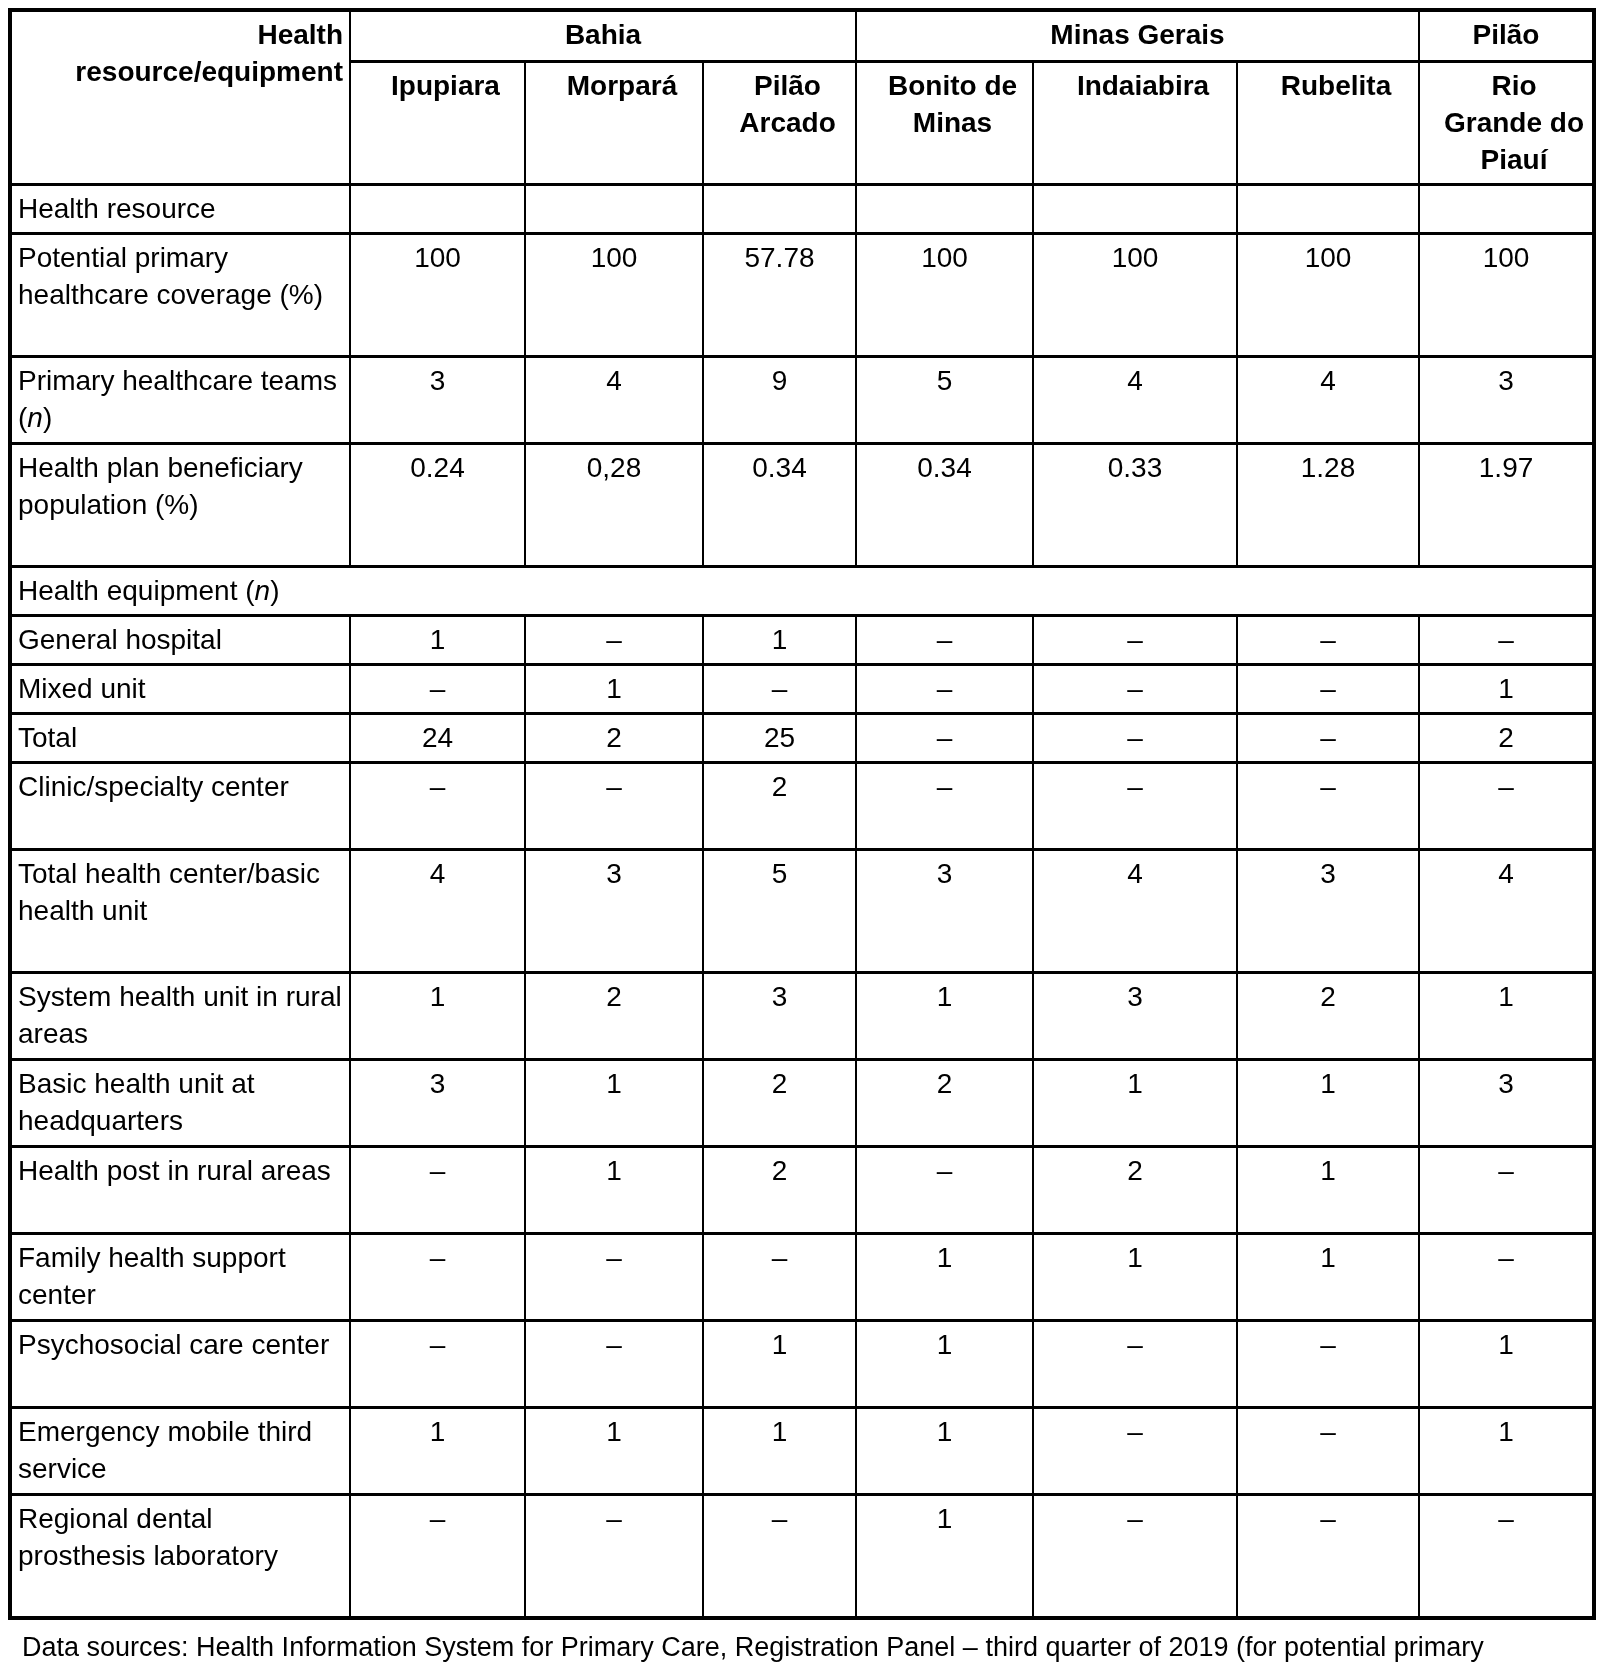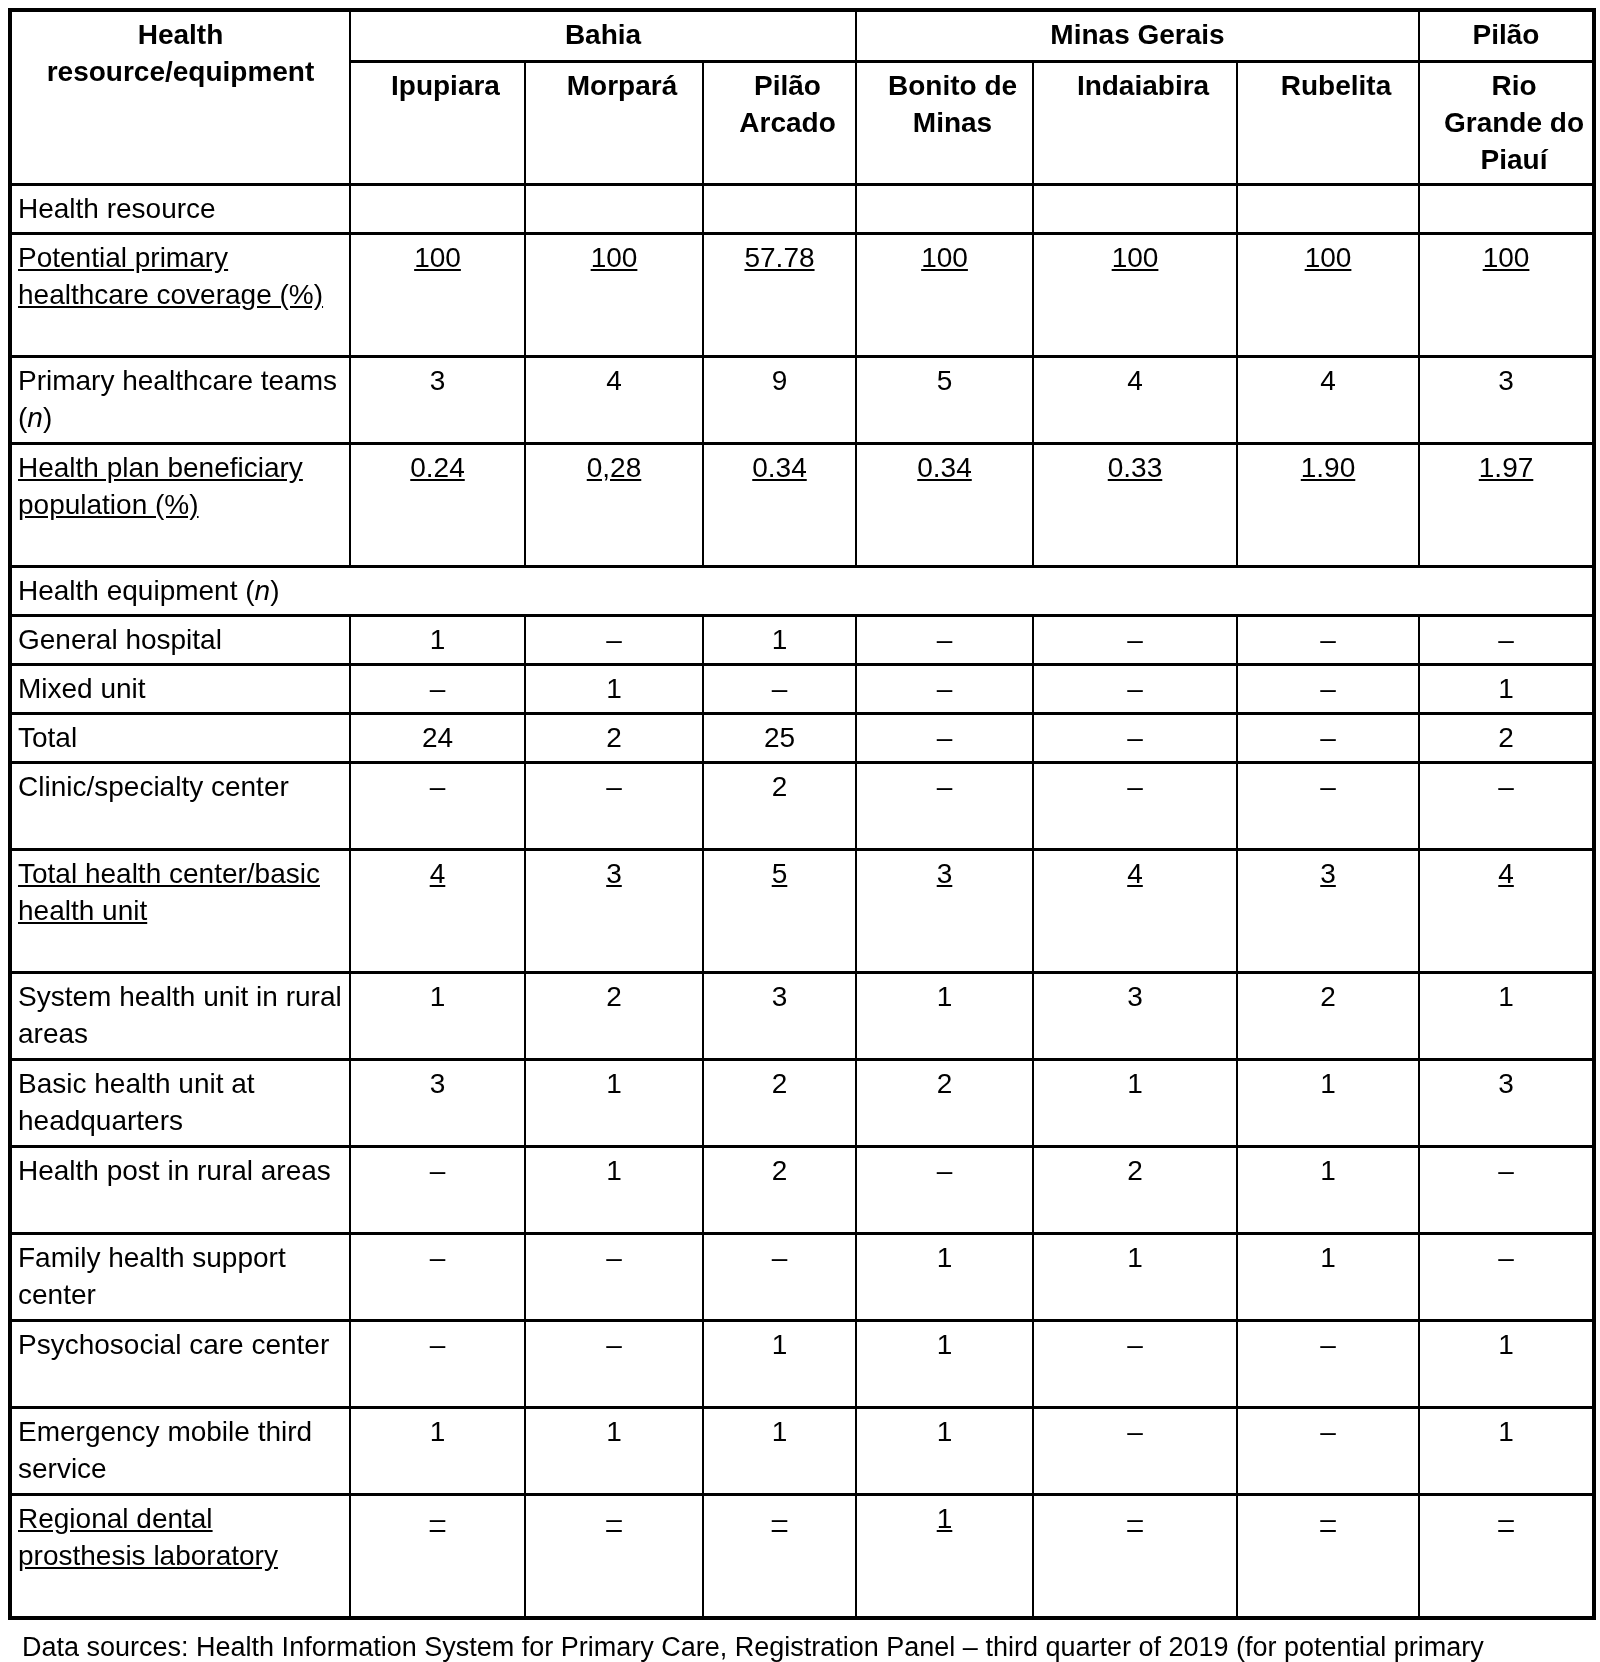--- a/index.html
+++ b/index.html
@@ -32,21 +32,21 @@
     padding: 4px 6px;
     overflow: hidden;
     background: #ffffff;
   }
   thead th {
     font-weight: bold;
     vertical-align: top;
     padding-top: 5px;
   }
   th.corner {
-    text-align: center;
+    text-align: right;
     padding-left: 20px;
   }
   tr.state-row th {
     height: 40px;
   }
   tr.city-row th {
     height: 112px;
     padding-left: 22px;
   }
   td.section {
@@ -57,21 +57,21 @@
     padding-left: 46px;
   }
   td.num {
     text-align: center;
   }
   td.blank {
     height: 38px;
   }
   .row-1line  td { height: 38px; }
   .row-2line  td { height: 76px; }
-  .row-3line  td { height: 112px; text-decoration: underline; }
+  .row-3line  td { height: 112px; }
   .footnote {
     margin-top: 10px;
     padding: 0 12px 0 14px;
     font-size: 27px;
     line-height: 34px;
     text-align: left;
   }
   i { font-style: italic; }
 </style>
 </head>
@@ -138,21 +138,21 @@
           <td class="num">4</td>
           <td class="num">3</td>
         </tr>
         <tr class="row-3line">
           <td class="label">Health plan beneficiary population (%)</td>
           <td class="num">0.24</td>
           <td class="num">0,28</td>
           <td class="num">0.34</td>
           <td class="num">0.34</td>
           <td class="num">0.33</td>
-          <td class="num">1.90</td>
+          <td class="num">1.28</td>
           <td class="num">1.97</td>
         </tr>
         <tr class="row-1line">
           <td class="section" colspan="8">Health equipment (<i>n</i>)</td>
         </tr>
         <tr class="row-1line">
           <td class="label">General hospital</td>
           <td class="num">1</td>
           <td class="num">–</td>
           <td class="num">1</td>

